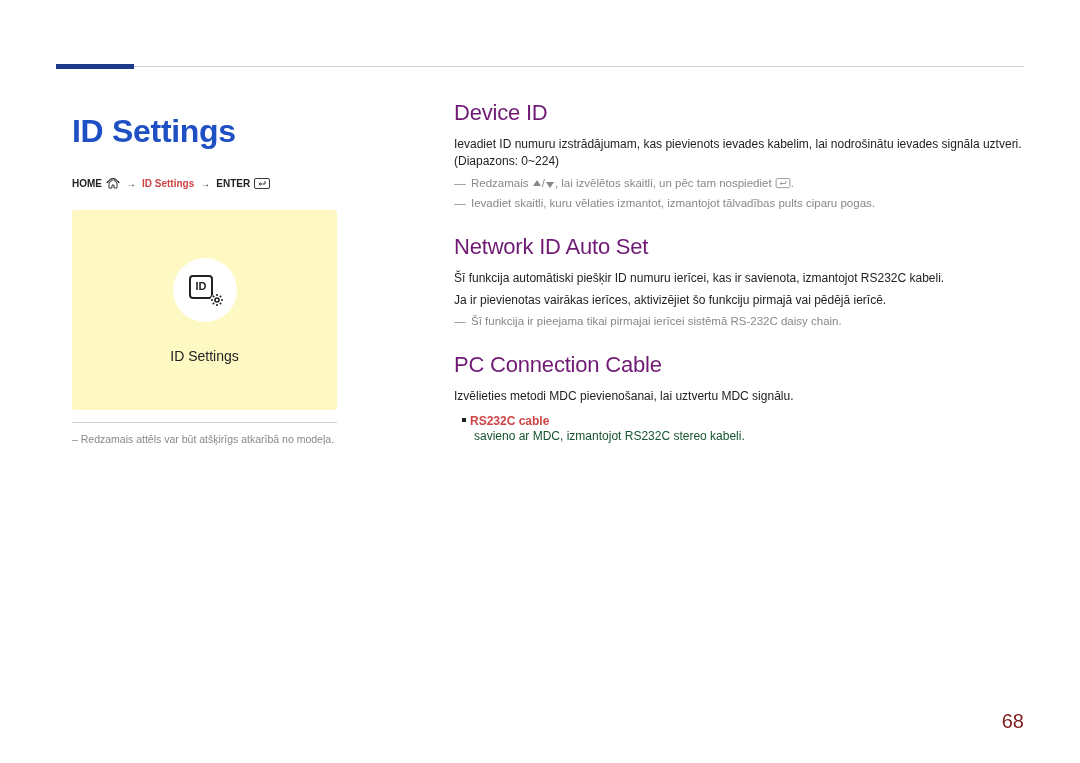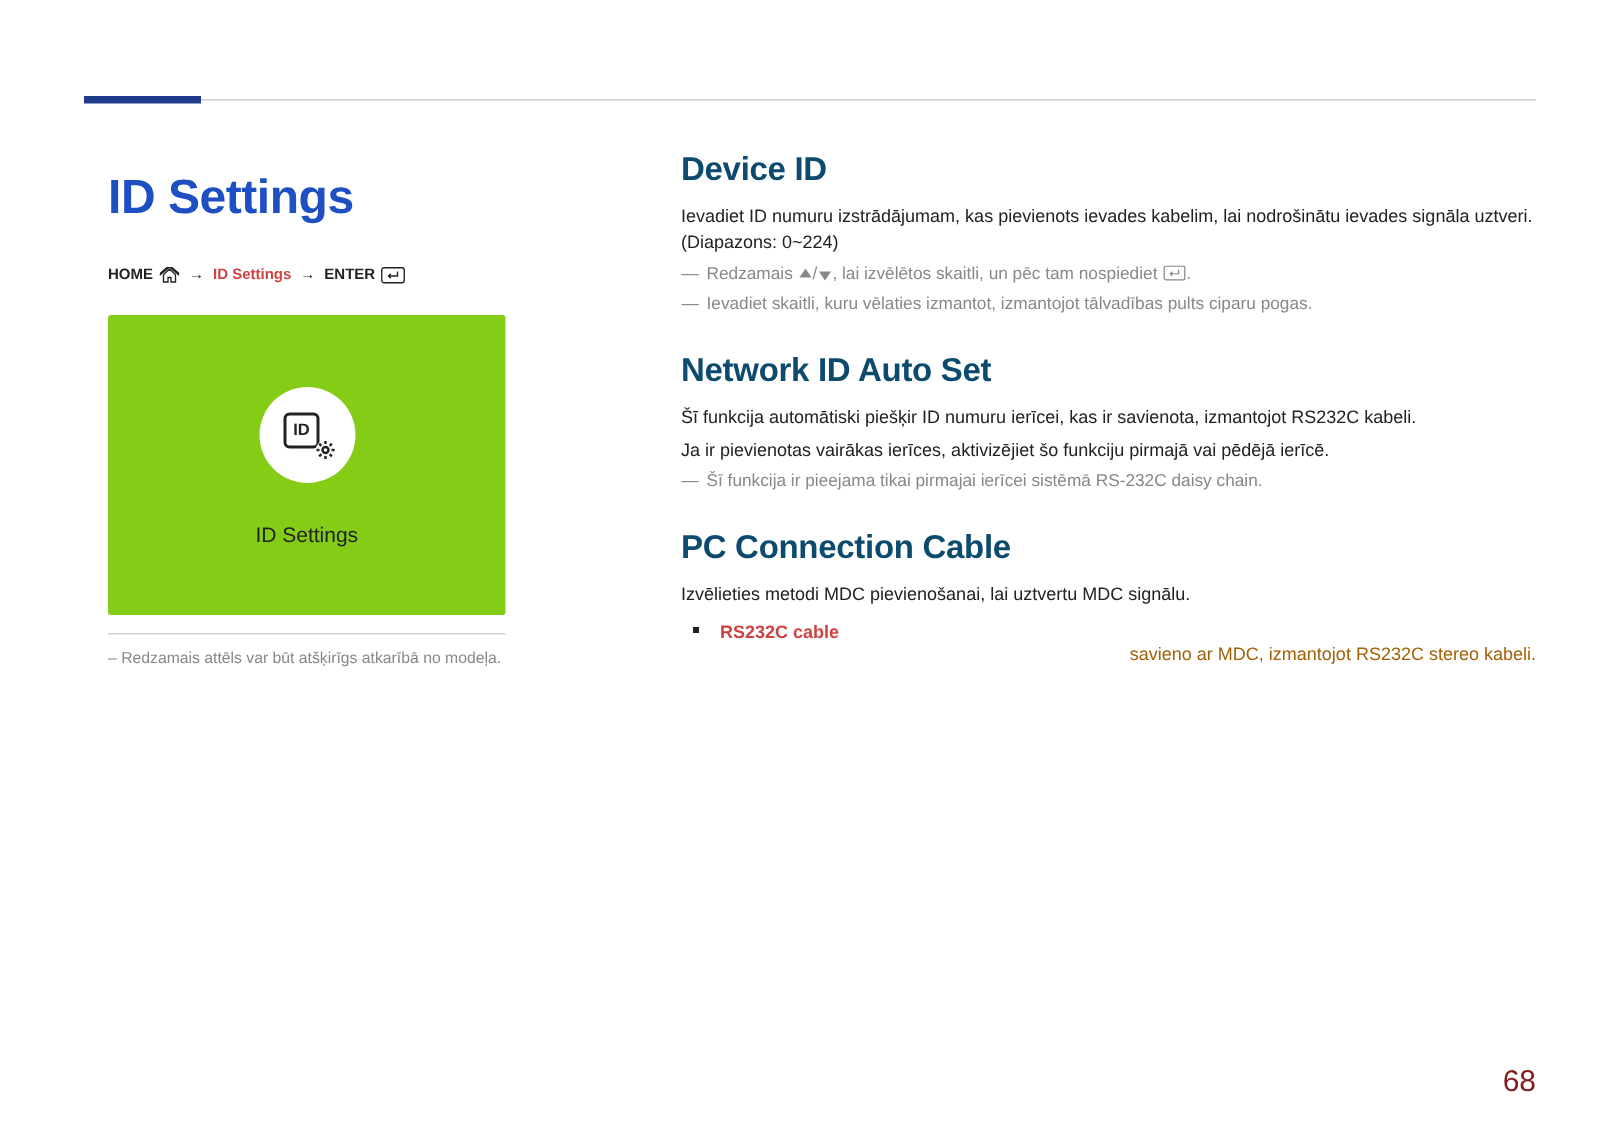--- a/index.html
+++ b/index.html
@@ -53,21 +53,21 @@
   .breadcrumb .sep { font-weight: 400; margin: 0 2px; }
   .breadcrumb .highlight { color: #c44; font-weight: 700; }
   .home-icon {
     display: inline-flex;
     vertical-align: middle;
   }
   .enter-icon { display: inline-flex; vertical-align: middle; }
   .device-card {
     width: 265px;
     height: 200px;
-    background: #84cc16;
+    background: #fef9c3;
     border-radius: 2px;
     display: flex;
     flex-direction: column;
     align-items: center;
     justify-content: center;
     margin-bottom: 12px;
   }
   .id-badge {
     width: 64px;
     height: 64px;
@@ -100,22 +100,22 @@
     top: 100px;
     width: 570px;
   }
   .intro {
     font-size: 12px;
     color: #222;
     margin-bottom: 24px;
   }
   .section-h {
     font-size: 22px;
-    font-weight: 700;
-    color: #0c4a6e;
+    font-weight: 400;
+    color: #701a75;
     margin-bottom: 10px;
     letter-spacing: -0.2px;
   }
   .body-text {
     font-size: 12px;
     color: #222;
     line-height: 1.45;
     margin-bottom: 4px;
   }
   .note {
@@ -139,32 +139,31 @@
   }
   .bullet-item {
     font-size: 12px;
     margin-bottom: 10px;
   }
   .bullet-item .b-title {
     color: #c44;
     font-weight: 600;
     display: flex;
     align-items: center;
-    gap: 14px;
+    gap: 4px;
   }
   .bullet-item .b-dot {
     width: 4px; height: 4px; background: #222; display: inline-block;
     margin-left: -12px;
     position: relative;
     top: -1px;
   }
   .bullet-item .b-desc {
-    color: #a16207;
+    color: #14532d;
     margin-top: 1px;
-    text-align: right;
   }
   .page-number {
     position: absolute;
     right: 56px;
     bottom: 30px;
     font-size: 20px;
     color: #7f1d1d;
   }
   .inline-icon { vertical-align: -2px; }
 </style>

